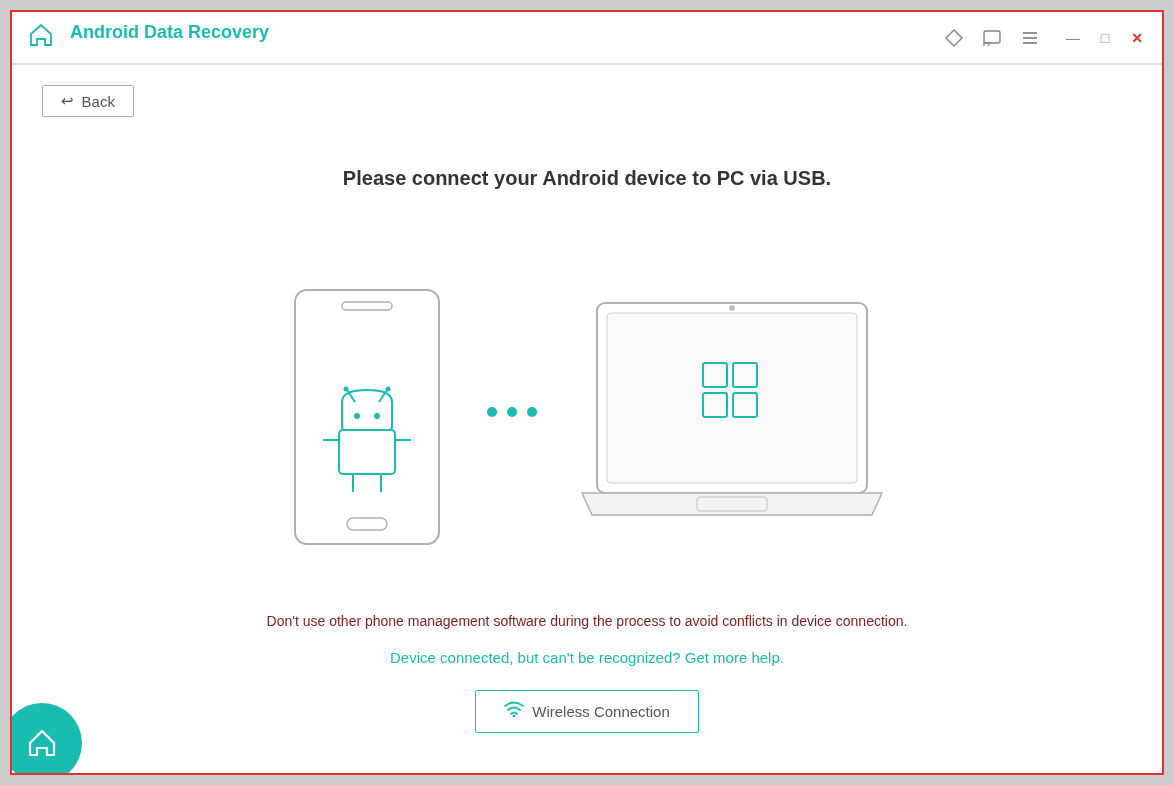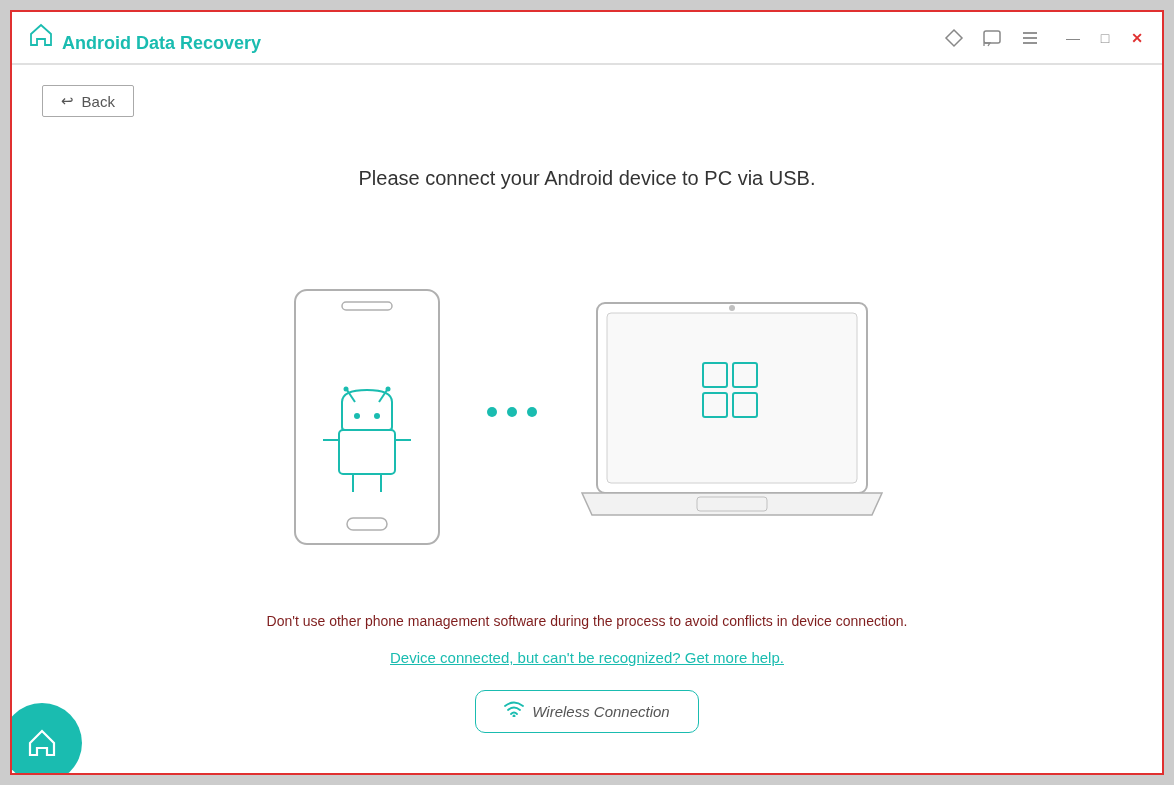--- a/index.html
+++ b/index.html
@@ -30,22 +30,22 @@
       align-items: center;
       justify-content: space-between;
       padding: 0 16px;
       height: 52px;
       border-bottom: 1px solid #e0e0e0;
       flex-shrink: 0;
     }
 
     .title-left {
       display: flex;
-      align-items: flex-end;
-      gap: 8px;
+      align-items: flex-start;
+      gap: 16px;
     }
 
     .title-icon {
       color: #1abcb0;
       font-size: 22px;
     }
 
     .title-text {
       font-size: 18px;
       font-weight: 600;
@@ -119,21 +119,21 @@
       font-size: 15px;
       color: #555;
     }
 
     
     .instruction {
       text-align: center;
       margin-top: 50px;
       font-size: 20px;
       color: #333;
-      font-weight: 400;
+      font-weight: 700;
     }
 
     
     .illustration {
       display: flex;
       align-items: center;
       justify-content: center;
       gap: 40px;
       margin-top: 30px;
       flex: 1;
@@ -168,39 +168,37 @@
     }
 
     .warning-text {
       font-size: 14px;
       color: #7f1d1d;
       margin-bottom: 20px;
     }
 
     .help-link {
       color: #1abcb0;
-      text-decoration: underline;
       font-size: 15px;
       cursor: pointer;
       margin-bottom: 24px;
       display: block;
     }
 
     .wireless-btn {
       display: inline-flex;
       align-items: center;
       gap: 8px;
       border: 1.5px solid #1abcb0;
       background: #fff;
       color: #555;
       padding: 10px 28px;
       font-size: 15px;
       cursor: pointer;
-      border-radius: 10px;
-      font-style: italic;
+      border-radius: 2px;
     }
 
     
     .home-circle {
       position: absolute;
       bottom: 0;
       left: 0;
       width: 80px;
       height: 80px;
       border-radius: 50%;

